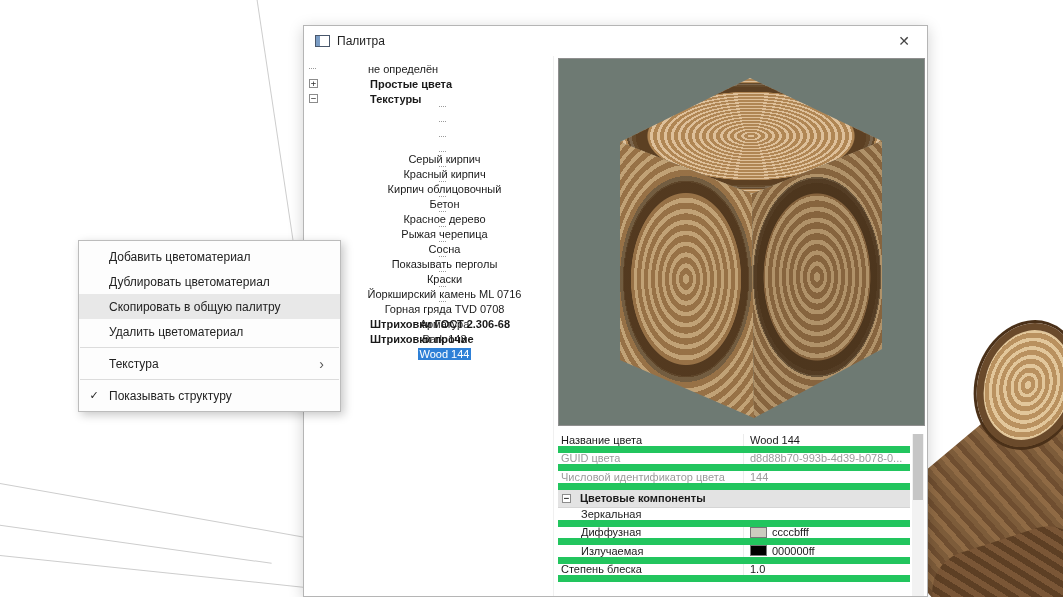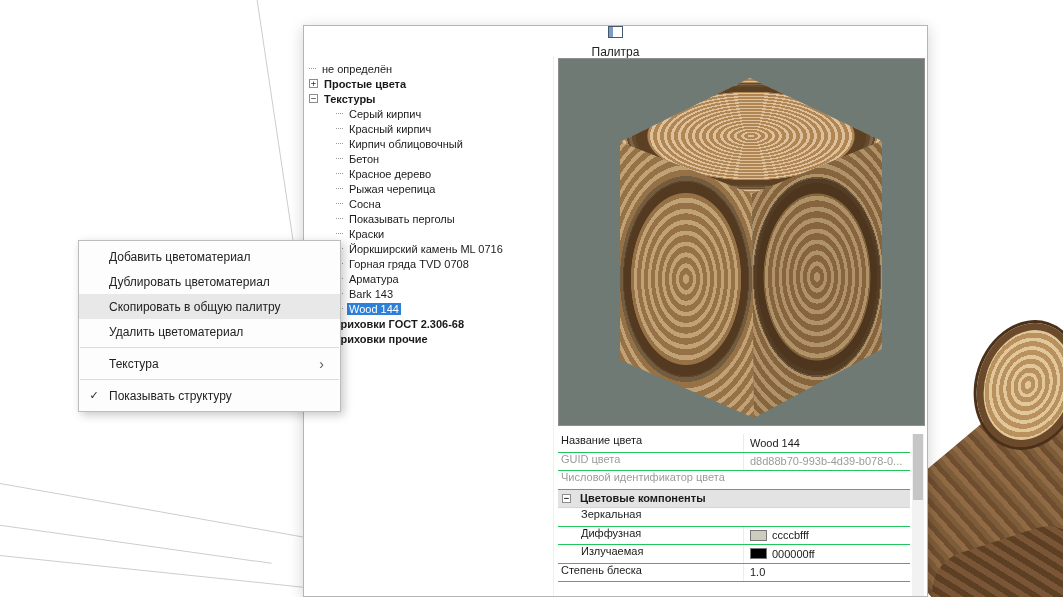--- a/index.html
+++ b/index.html
@@ -22,31 +22,31 @@
     transform:rotate(18deg);
     background:repeating-radial-gradient(ellipse 44px 56px at 50% 50%,#e2c79b 0 3px,#b9915f 3px 7px);
     border:7px solid #6a4a2b;box-shadow:0 0 0 3px #4a3018;}
   .log-corner{position:absolute;left:935px;top:538px;width:160px;height:110px;border-radius:40px;
     transform:rotate(-18deg);
     background:repeating-linear-gradient(50deg,#7a5636 0 6px,#5d3f24 6px 12px);}
 
   
   .dialog{position:absolute;left:303px;top:25px;width:625px;height:572px;background:#fff;
     border:1px solid #b5b5b5;box-shadow:0 3px 14px rgba(0,0,0,.18);}
-  .titlebar{height:30px;display:flex;align-items:center;gap:7px;padding:0 4px;flex-direction:column;}
+  .titlebar{height:30px;display:flex;align-items:center;gap:7px;padding:0 11px;}
   .title-icon{width:15px;height:12px;border:1px solid #49576b;
     background:linear-gradient(90deg,#7a9cc4 0 4px,#ffffff 4px);flex:none;}
   .title-text{font-size:12px;color:#222;}
   .close-btn{margin-left:auto;font-size:14px;color:#444;padding:1px 6px;cursor:default;}
   .dlg-body{position:absolute;top:30px;left:0;right:0;bottom:0;display:flex;}
 
   
   .tree{width:250px;padding-top:5px;font-size:11px;color:#1a1a1a;overflow:hidden;border-right:1px solid #f0f0f0;}
-  .tree-row{height:15px;display:flex;align-items:center;white-space:nowrap;}
-  .lvl0{padding-left:5px;} .lvl1{padding-left:32px;}
+  .tree-row{height:15px;display:flex;align-items:center;white-space:nowrap;gap:46px;}
+  .lvl0{padding-left:5px;} .lvl1{padding-left:32px;flex-direction:column;}
   .expander{width:9px;height:9px;border:1px solid #8c8c8c;background:#fff;font-size:9px;line-height:7px;
     text-align:center;color:#333;margin-right:4px;flex:none;font-family:"DejaVu Sans Mono",monospace;}
   .dash{width:7px;border-top:1px dotted #9a9a9a;margin-right:4px;flex:none;}
   .tree-label{padding:0 2px;}
   .bold{font-weight:bold;}
   .selected-label{background:var(--sel);color:#fff;}
 
   
   .right{flex:1;position:relative;}
   .preview{position:absolute;left:4px;top:2px;width:367px;height:368px;border:1px solid #8f8f8f;overflow:hidden;}
@@ -61,21 +61,21 @@
       radial-gradient(ellipse 66px 103px at 127px 220px,rgba(0,0,0,0) 0 83%,#5c4023 84% 94%,rgba(40,26,12,.5) 94% 100%,rgba(0,0,0,0) 100%),
       repeating-radial-gradient(ellipse 66px 103px at 127px 220px,#d7b483 0 3px,#a87e4e 3px 7px);}
   .face-right{clip-path:polygon(193px 135px,323px 82px,323px 290px,195px 359px);
     background:
       linear-gradient(rgba(0,0,0,.16),rgba(0,0,0,.16)),
       radial-gradient(ellipse 64px 100px at 258px 218px,rgba(0,0,0,0) 0 83%,#5c4023 84% 94%,rgba(40,26,12,.5) 94% 100%,rgba(0,0,0,0) 100%),
       repeating-radial-gradient(ellipse 64px 100px at 258px 218px,#d2ae7d 0 3px,#a0774a 3px 7px);}
 
   
   .props{position:absolute;left:4px;top:378px;right:17px;bottom:0;font-size:11px;color:#1a1a1a;overflow:hidden;}
-  .prop-row{height:18.5px;display:flex;align-items:flex-start;border-bottom:1px solid #22c55e;}
+  .prop-row{height:18.5px;display:flex;align-items:flex-end;border-bottom:7px solid #22c55e;}
   .prop-label{width:185px;padding-left:3px;flex:none;overflow:hidden;white-space:nowrap;}
   .prop-value{flex:1;height:100%;border-left:1px solid #ececec;padding-left:6px;display:flex;align-items:center;gap:5px;overflow:hidden;white-space:nowrap;}
   .muted{color:#9b9b9b;}
   .indent .prop-label{padding-left:23px;}
   .prop-group{height:18.5px;display:flex;align-items:center;gap:5px;padding-left:4px;background:#e3e3e3;
     font-weight:bold;border-bottom:1px solid #d5d5d5;}
   .swatch{width:17px;height:11px;border:1px solid #777;flex:none;}
   .props-scroll{position:absolute;right:3px;top:378px;bottom:0;width:12px;background:#f2f2f2;}
   .props-scroll .thumb{position:absolute;left:1px;right:1px;top:0;height:66px;background:#c6c6c6;}
 
@@ -201,20 +201,23 @@
               </span>
             </div>
             <div class="prop-row muted">
               <span class="prop-label">GUID цвета</span>
               <span class="prop-value">
                 <span>d8d88b70-993b-4d39-b078-0...</span>
               </span>
             </div>
             <div class="prop-row muted">
               <span class="prop-label">Числовой идентификатор цвета</span>
+              <span class="prop-value">
+                <span>144</span>
+              </span>
             </div>
             <div class="prop-group">
               <span class="expander">−</span>
               <span>Цветовые компоненты</span>
             </div>
             <div class="prop-row indent">
               <span class="prop-label">Зеркальная</span>
             </div>
             <div class="prop-row indent">
               <span class="prop-label">Диффузная</span>

